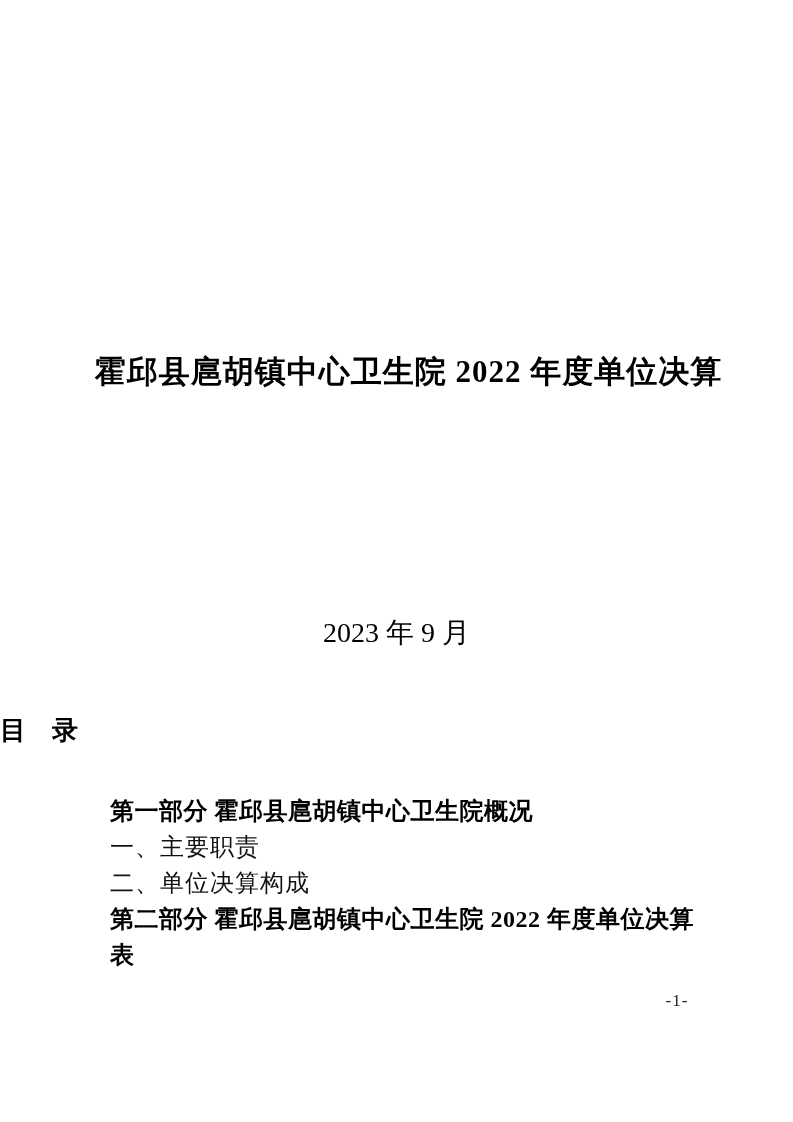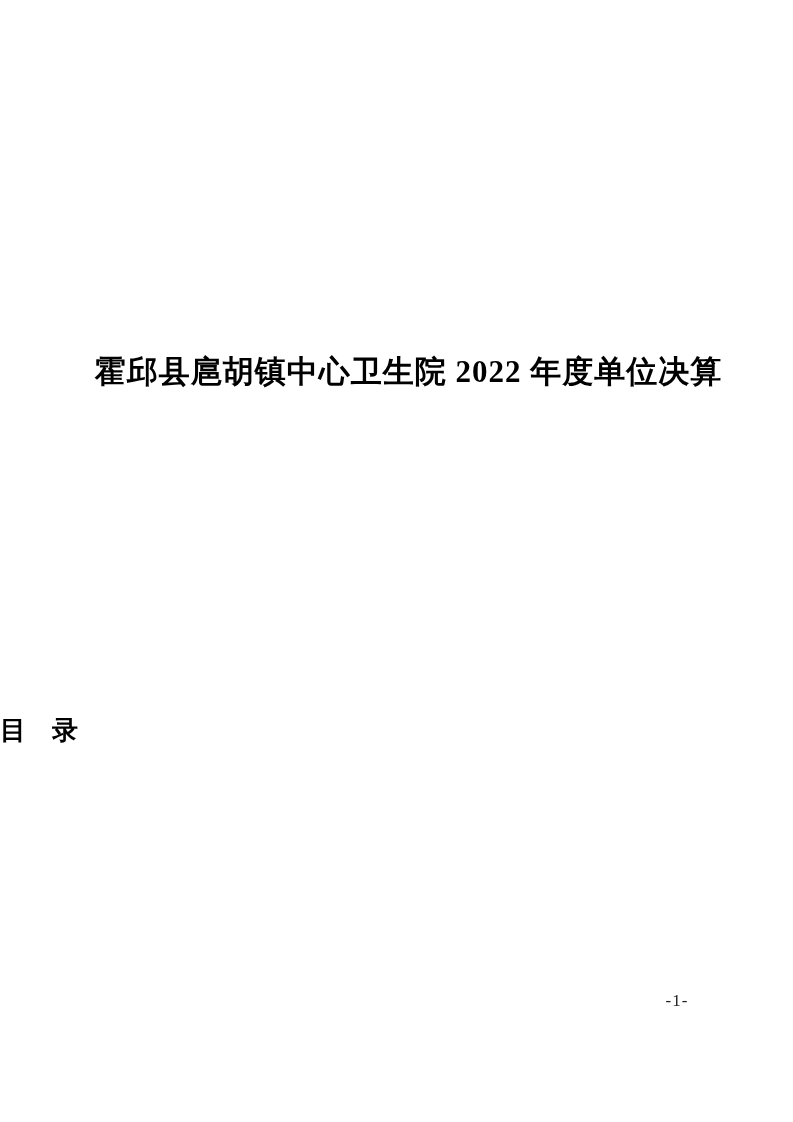--- a/index.html
+++ b/index.html
@@ -82,19 +82,27 @@
     letter-spacing: 1px;
   }
 </style>
 </head>
 <body>
 
 <div class="page">
 
   <h1 class="doc-title">霍邱县扈胡镇中心卫生院 2022 年度单位决算</h1>
 
+  <div class="doc-date">2023 年 9 月</div>
 
   <div class="toc-heading">目　录</div>
 
+  <div class="toc">
+    <div class="toc-line bold">第一部分 霍邱县扈胡镇中心卫生院概况</div>
+    <div class="toc-line kai">一、主要职责</div>
+    <div class="toc-line kai">二、单位决算构成</div>
+    <div class="toc-line bold">第二部分 霍邱县扈胡镇中心卫生院 2022 年度单位决算</div>
+    <div class="toc-line bold">表</div>
+  </div>
 
   <div class="page-number">-1-</div>
 
 </div>
 
 </body></html>

